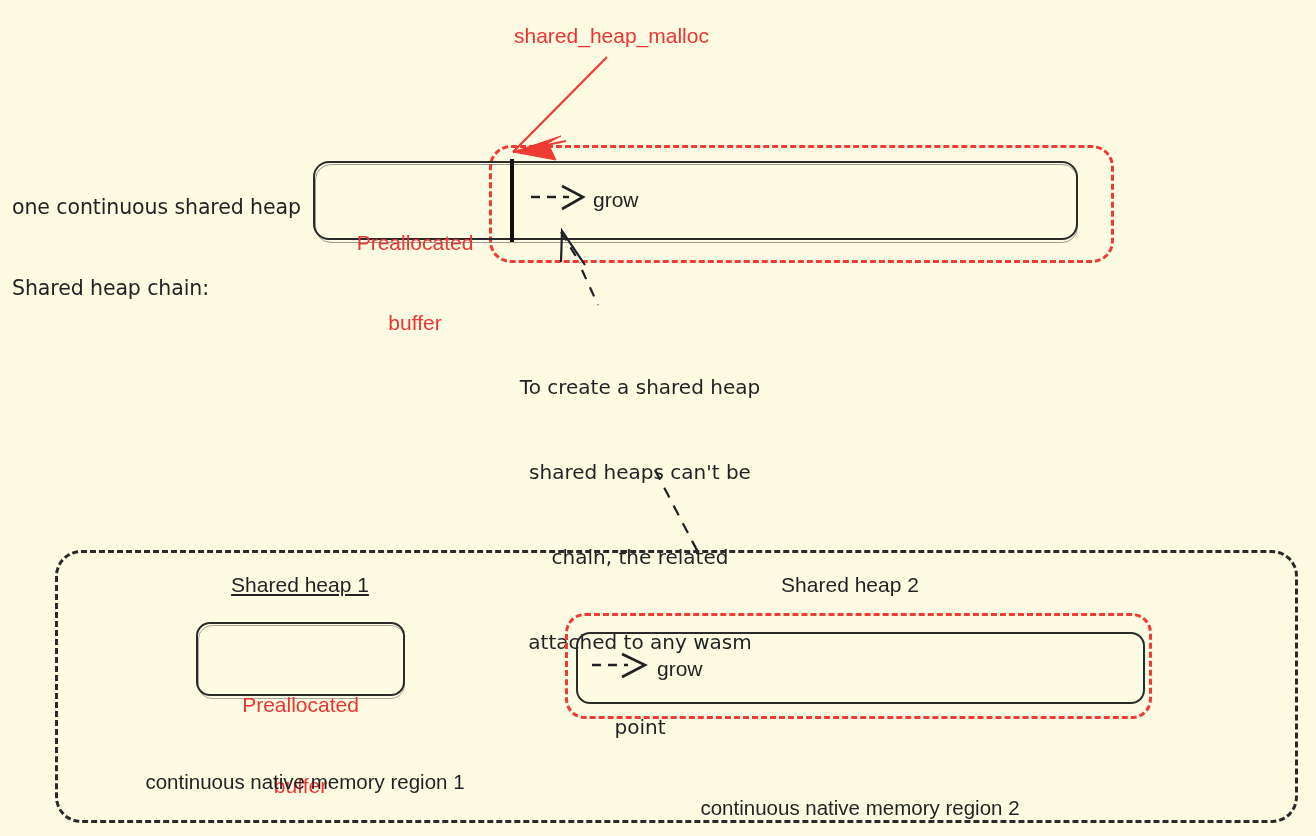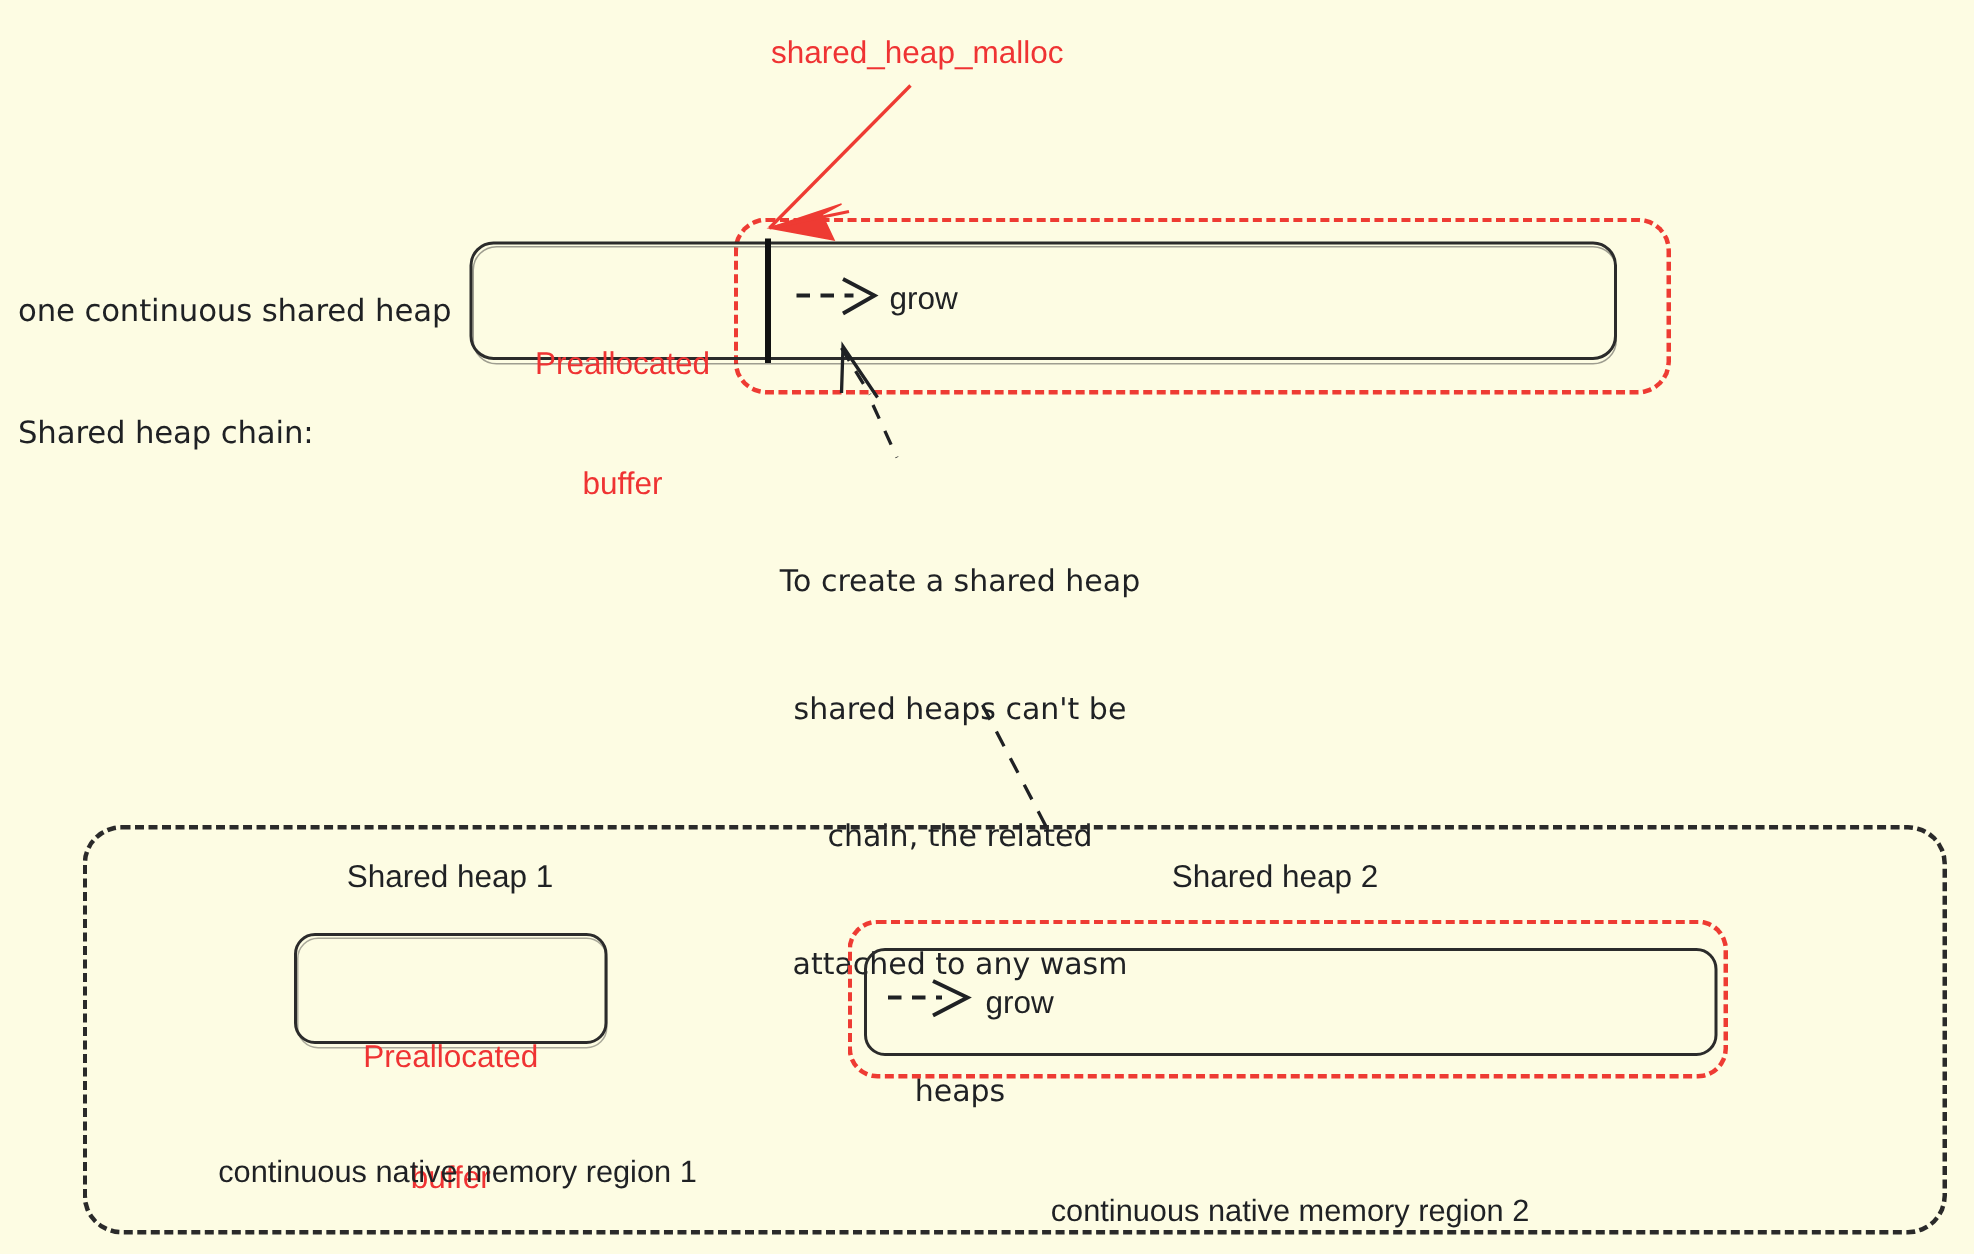--- a/index.html
+++ b/index.html
@@ -129,20 +129,21 @@
   }
 
   
   #sh1-title {
     left: 150px;
     top: 571px;
     width: 300px;
     text-align: center;
     font-size: 21px;
     font-family: "Liberation Sans", sans-serif;
+    text-decoration: underline;
   }
   #sh1-box {
     position: absolute;
     left: 196px;
     top: 622px;
     width: 209px;
     height: 74px;
     border: 2px solid #2b2b2b;
     border-radius: 14px;
     box-sizing: border-box;
@@ -255,21 +256,21 @@
     <div>buffer</div>
   </div>
 
   <div class="txt" id="grow-top">grow</div>
 
   <div class="txt" id="note">
     <div>To create a shared heap</div>
     <div>shared heaps can't be</div>
     <div>chain, the related</div>
     <div>attached to any wasm</div>
-    <div>heaps</div>
+    <div>point</div>
   </div>
 
   <div id="outer-dashed"></div>
 
   <div class="txt" id="sh1-title">Shared heap 1</div>
   <div id="sh1-box-ghost"></div>
   <div id="sh1-box"></div>
   <div class="txt" id="prealloc-bottom-label">
     <div>Preallocated</div>
     <div>buffer</div>

